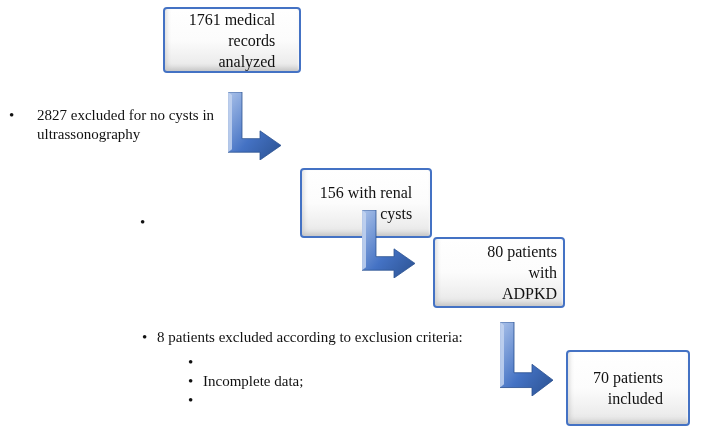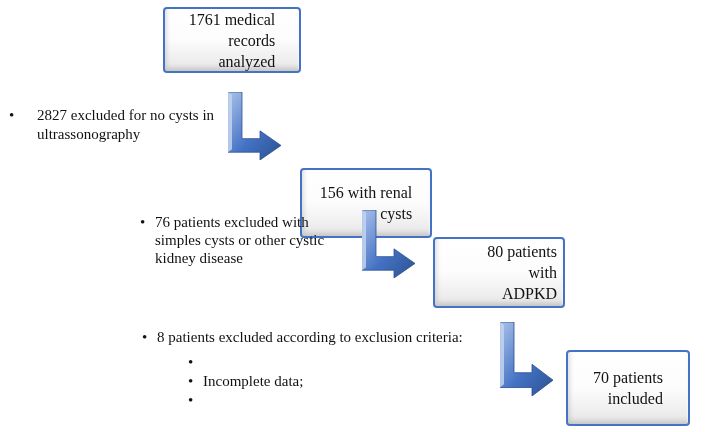--- a/index.html
+++ b/index.html
@@ -95,23 +95,20 @@
     <div class="ex-line">
       <span class="dot">•</span>
       <span class="ex-text">2827 excluded for no cysts in
 ultrassonography</span>
     </div>
   </div>
 
   <div class="ex-block" style="left:140px; top:213px; width:250px;">
     <div class="ex-line tight">
       <span class="dot-sm">•</span>
-      <span class="ex-text">76 patients excluded with
-simples cysts or other cystic
-kidney disease</span>
     </div>
   </div>
 
   <div class="ex-block" style="left:142px; top:328px; width:430px;">
     <div class="ex-line">
       <span class="dot-sm">•</span>
       <span class="ex-text">8 patients excluded according to exclusion criteria:</span>
     </div>
     <div class="sub-list">
       <div class="ex-line">

